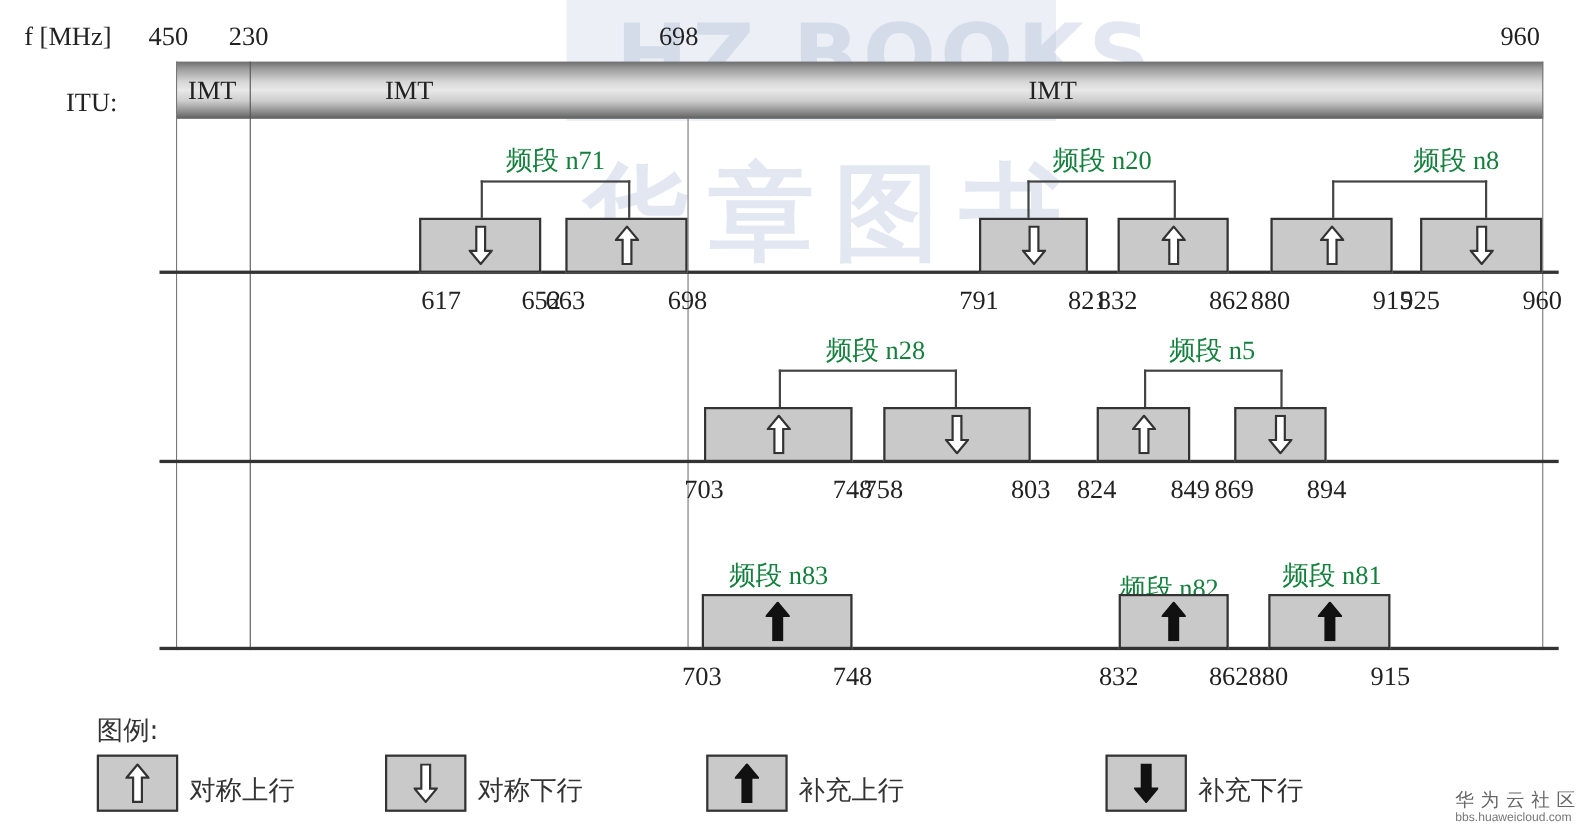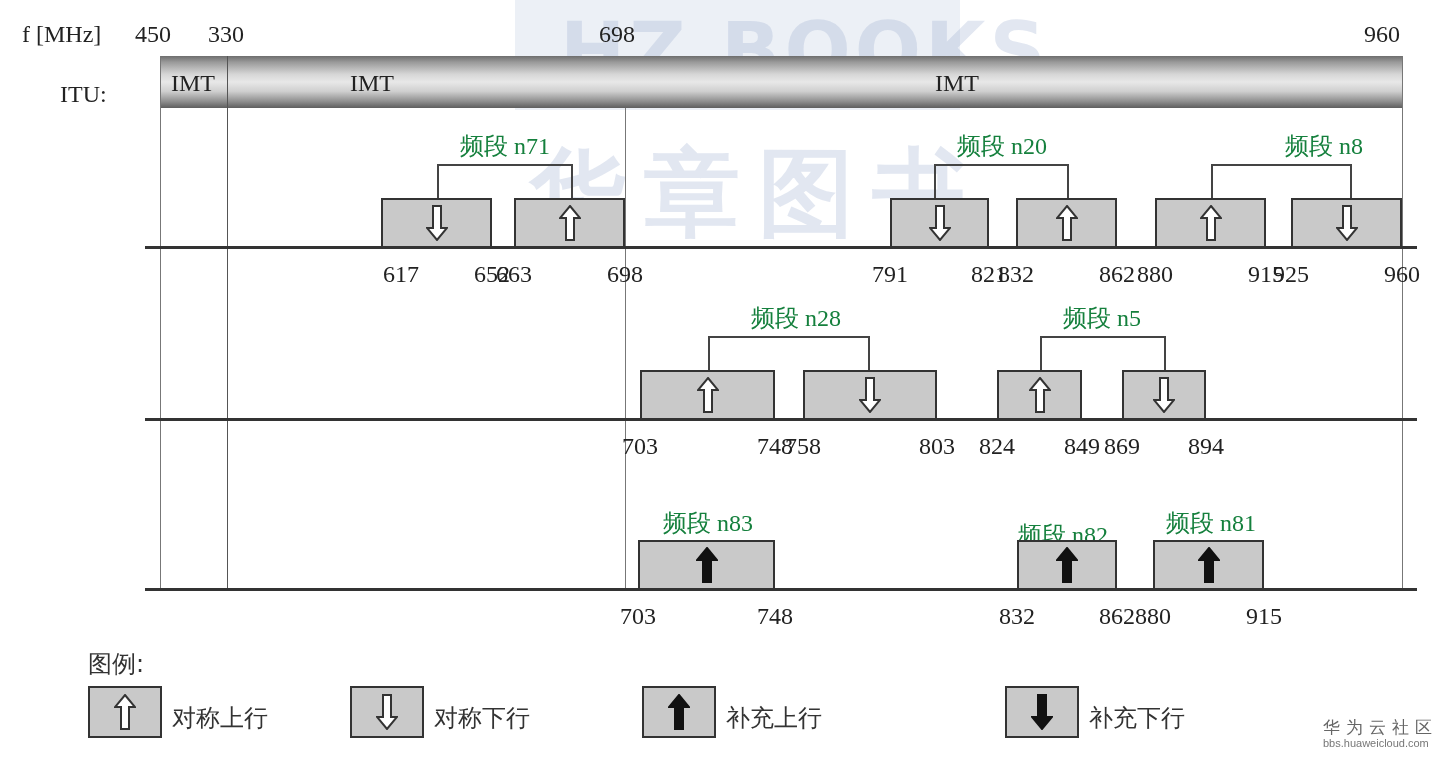--- a/index.html
+++ b/index.html
@@ -27,21 +27,21 @@
 </head>
 <body>
 
 <div class="abs watermark" style="left:515px;top:0;width:445px;height:110px;background:rgba(170,185,215,0.22);"></div>
 <div class="abs watermark" style="left:560px;top:6px;font-size:78px;letter-spacing:4px;text-align:center;">HZ BOOKS</div>
 <div class="abs watermark" style="left:530px;top:130px;font-size:96px;letter-spacing:18px;">华章图书</div>
 
 <div class="abs txt" style="left:22px;top:22px;">f [MHz]</div>
 <div id="ticks">
     <div class="abs txt" style="left: 135px; top: 22px;">450</div>
-    <div class="abs txt" style="left: 208px; top: 22px;">330</div>
+    <div class="abs txt" style="left: 208px; top: 22px;">230</div>
     <div class="abs txt" style="left: 599px; top: 22px;">698</div>
     <div class="abs txt" style="left: 1364px; top: 22px;">960</div>
   </div>
 
 <div class="abs txt" style="left:60px;top:82px;">ITU:</div>
 <div class="abs itu-bar"></div>
 <div id="itu-segments">
     <div class="abs itu-label" style="left: 193px;">IMT</div>
     <div class="abs itu-label" style="left: 372px;">IMT</div>
     <div class="abs itu-label" style="left: 957px;">IMT</div>

